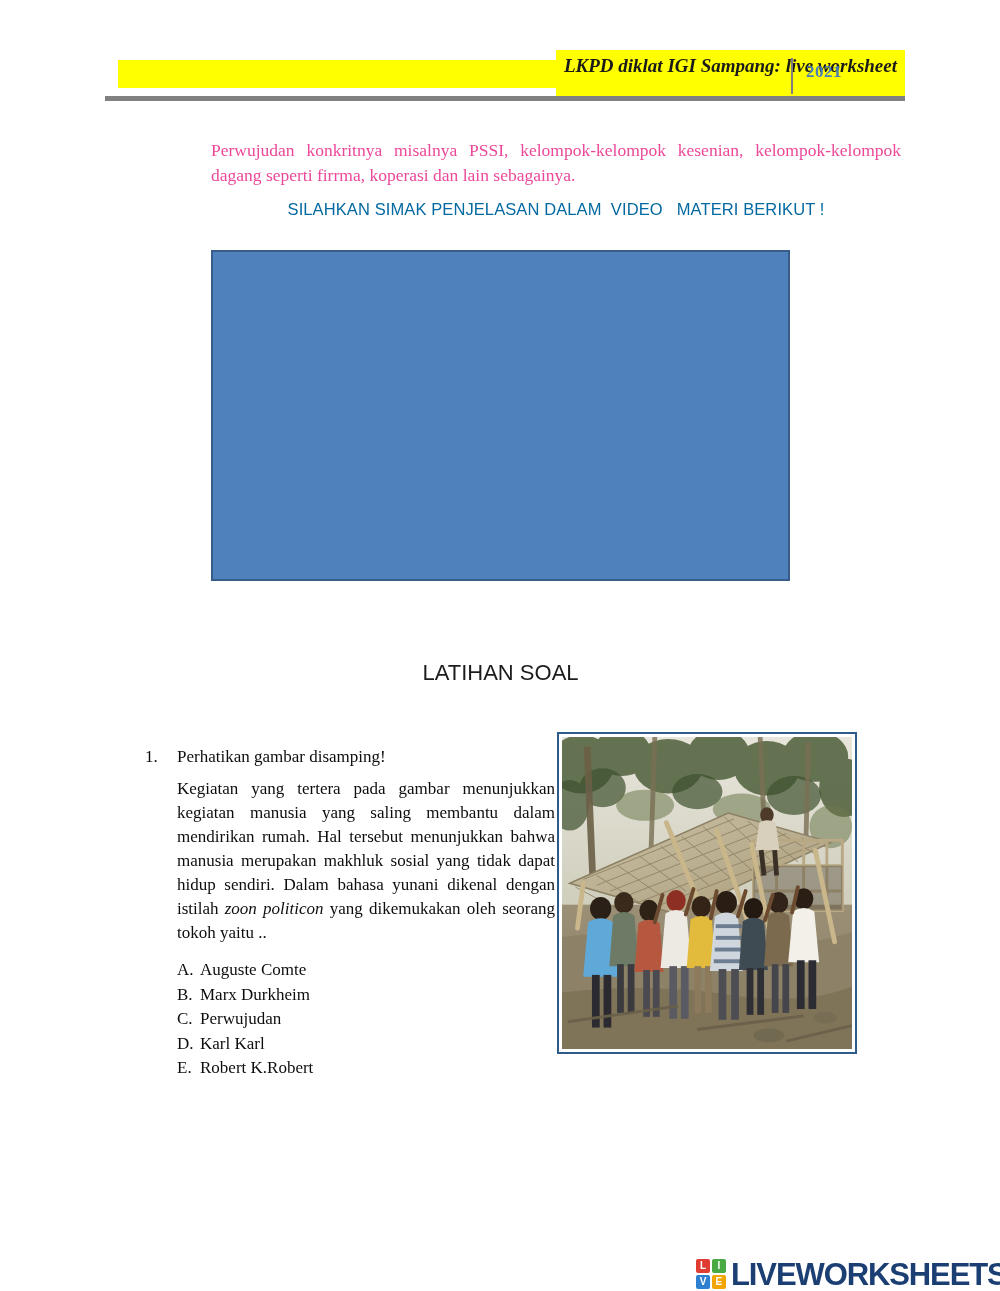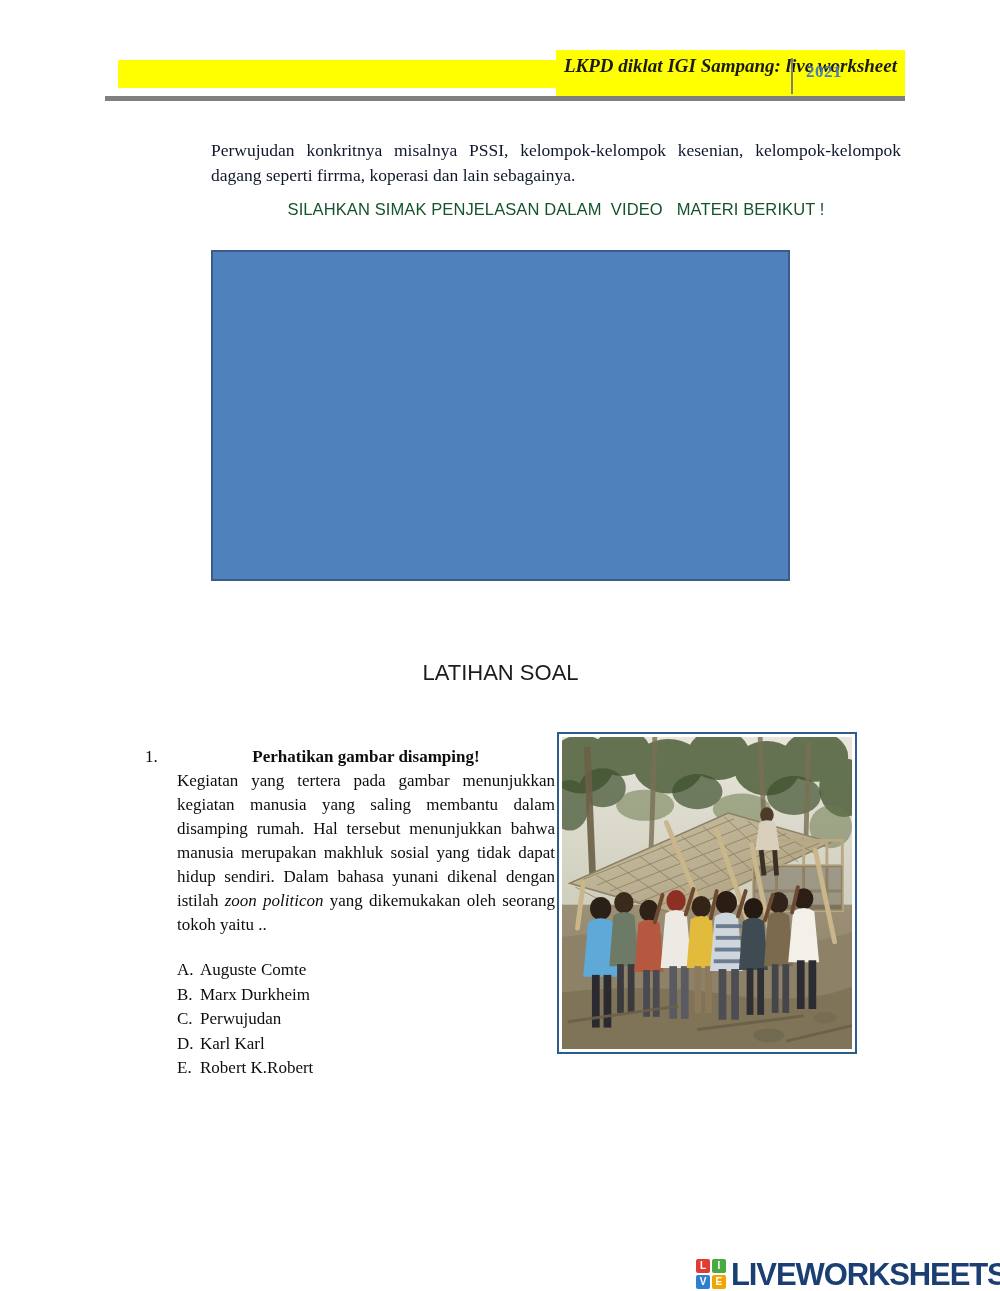--- a/index.html
+++ b/index.html
@@ -88,33 +88,33 @@
 
   
   .intro-par {
     position: absolute;
     left: 211px;
     top: 120px;
     width: 690px;
     font-family: "Liberation Serif", serif;
     font-size: 17.5px;
     line-height: 25px;
-    color: #0f172a;
+    color: #ec4899;
     text-align: justify;
   }
 
   .video-caption {
     position: absolute;
     left: 211px;
     top: 200px;
     width: 690px;
     text-align: center;
     font-family: "Liberation Sans", sans-serif;
     font-size: 16.5px;
-    color: #14532d;
+    color: #0369a1;
     white-space: pre;
     letter-spacing: 0.1px;
   }
 
   
   .video-box {
     position: absolute;
     left: 211px;
     top: 250px;
     width: 579px;
@@ -164,23 +164,22 @@
     color: #0d0d0d;
   }
   .q-body {
     flex: 1 1 auto;
     font-family: "Liberation Serif", serif;
     font-size: 17px;
     line-height: 24px;
     color: #0d0d0d;
   }
   .q-lead {
-    text-align: center;
-    margin: 0 0 0 0;
-    font-weight: bold;
+    text-align: left;
+    margin: 0 0 8px 0;
   }
   .q-text {
     text-align: justify;
     text-justify: inter-word;
     margin: 0;
   }
   .q-text i { font-style: italic; }
 
   .options {
     position: absolute;
@@ -282,21 +281,21 @@
   <div class="video-box" style="background: rgb(79, 129, 189); border-color: rgb(56, 93, 138);"></div>
 
   <div class="exercise-title">LATIHAN SOAL</div>
 
   <div class="question">
     <div class="q-row">
       <div class="q-num">1.</div>
       <div class="q-body">
         <div class="q-lead">Perhatikan gambar disamping!</div>
         <div class="q-text">
-          <span>Kegiatan yang tertera pada gambar menunjukkan kegiatan manusia yang saling membantu dalam disamping rumah. Hal tersebut menunjukkan bahwa manusia merupakan makhluk sosial yang tidak dapat hidup sendiri. Dalam bahasa yunani dikenal dengan istilah </span><i>zoon politicon</i><span> yang dikemukakan oleh seorang tokoh yaitu ..</span>
+          <span>Kegiatan yang tertera pada gambar menunjukkan kegiatan manusia yang saling membantu dalam mendirikan rumah. Hal tersebut menunjukkan bahwa manusia merupakan makhluk sosial yang tidak dapat hidup sendiri. Dalam bahasa yunani dikenal dengan istilah </span><i>zoon politicon</i><span> yang dikemukakan oleh seorang tokoh yaitu ..</span>
         </div>
       </div>
     </div>
   </div>
 
   <div class="options">
     <div class="option-row">
       <span class="option-letter">A.</span>
       <span>Auguste Comte</span>
     </div>

